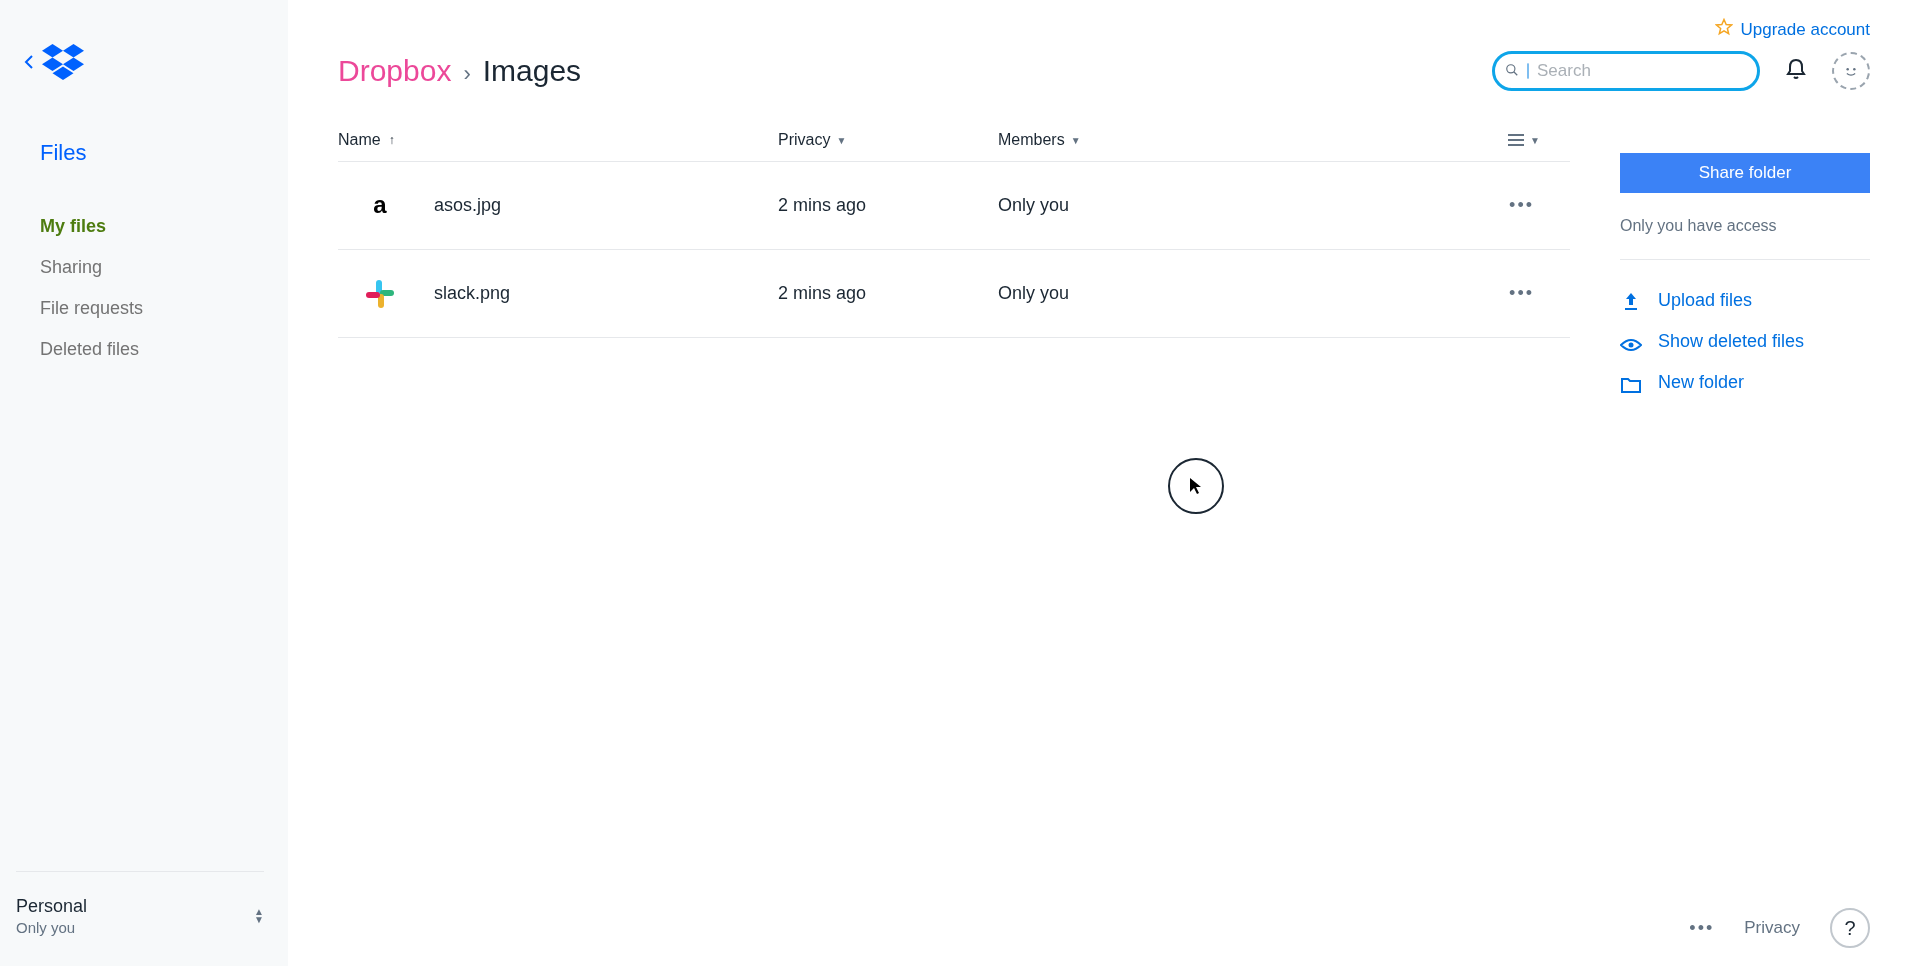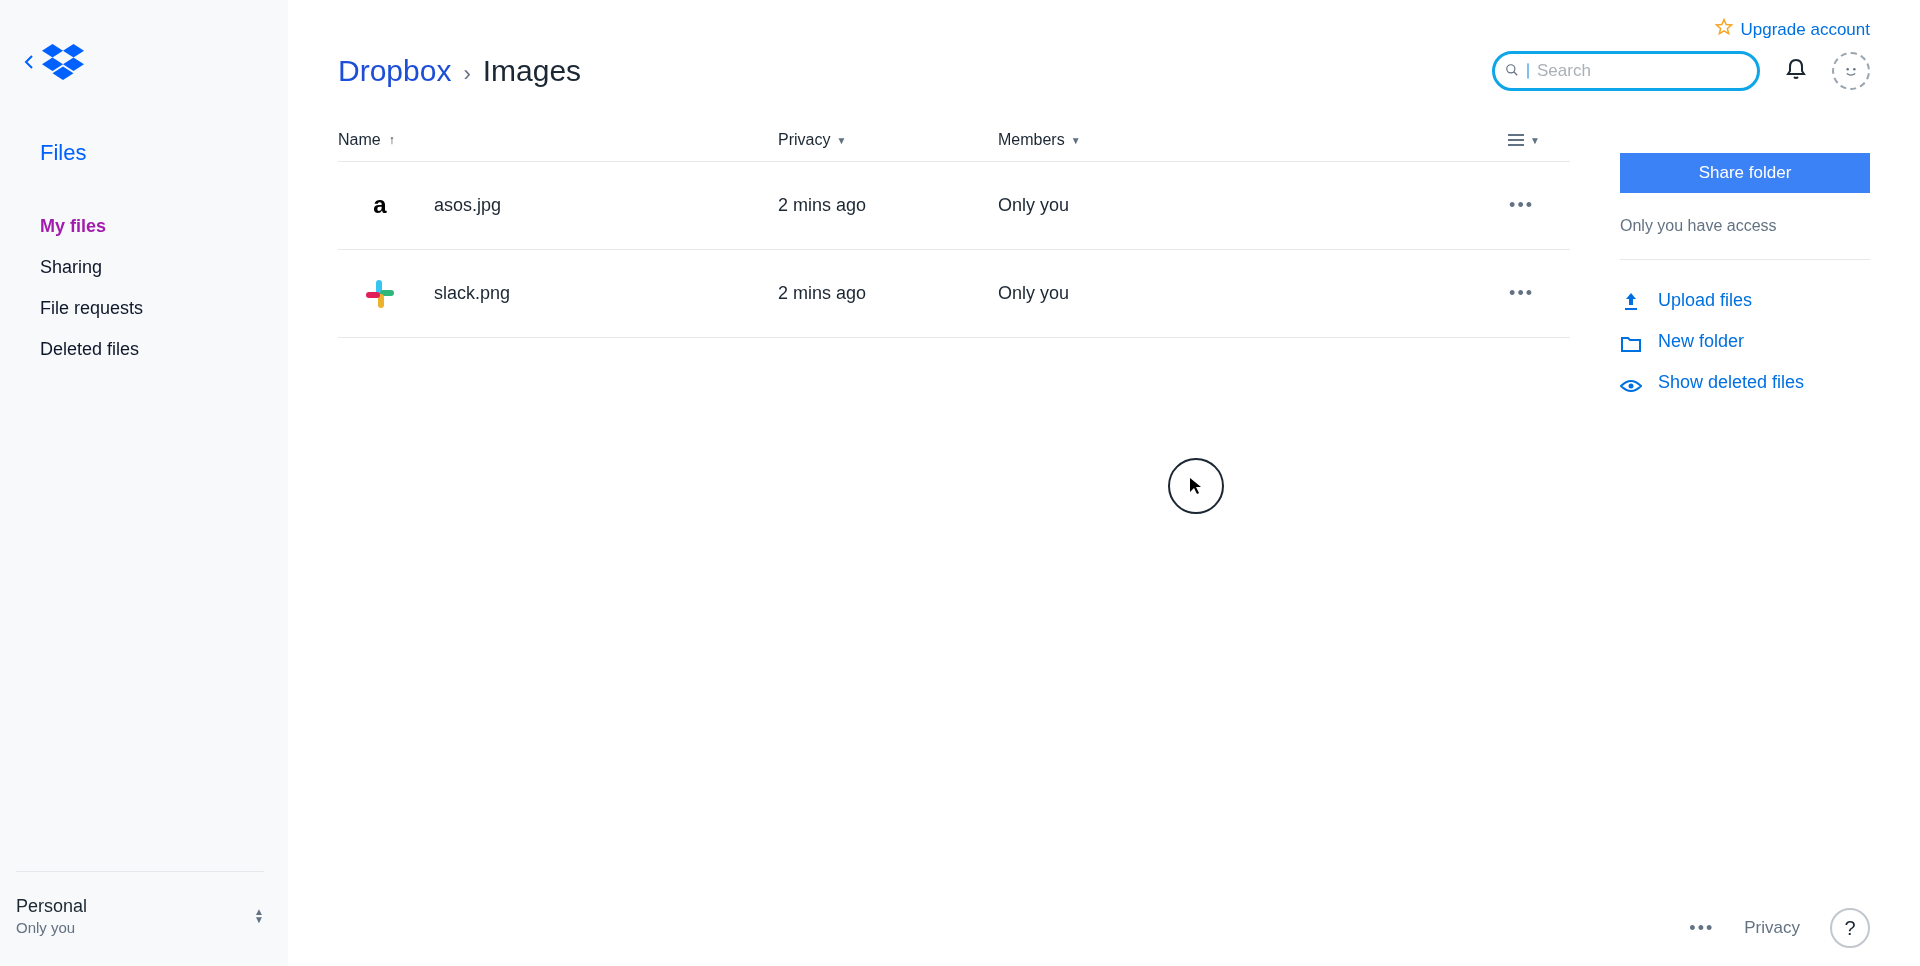--- a/index.html
+++ b/index.html
@@ -4,34 +4,34 @@
 <style>
 * { margin: 0; padding: 0; box-sizing: border-box; font-family: -apple-system, BlinkMacSystemFont, "Segoe UI", Helvetica, Arial, sans-serif; }
 body { width: 1920px; height: 966px; overflow: hidden; background: #fff; color: #1b2733; }
 .app { display: flex; height: 100%; }
 .sidebar { width: 288px; background: #f7f9fa; padding: 44px 0 0 0; display: flex; flex-direction: column; position: relative; }
 .logo-row { display: flex; align-items: center; padding-left: 24px; margin-bottom: 56px; }
 .back-arrow { color: #0061fe; font-size: 18px; margin-right: 8px; cursor: pointer; }
 .logo-svg { width: 42px; height: 36px; }
 .nav-heading { font-size: 22px; font-weight: 500; color: #0061fe; padding-left: 40px; margin-bottom: 40px; }
 .nav-list { list-style: none; }
-.nav-item { padding: 10px 0 10px 40px; font-size: 18px; color: #0f172a; cursor: pointer; }
-.nav-item.active { color: #a21caf; font-weight: 700; }
+.nav-item { padding: 10px 0 10px 40px; font-size: 18px; color: #737373; cursor: pointer; }
+.nav-item.active { color: #4d7c0f; font-weight: 700; }
 .account-box { margin-top: auto; border-top: 1px solid #e6e8eb; margin-left: 16px; margin-right: 24px; padding: 24px 0 30px 0; display: flex; justify-content: space-between; align-items: center; }
 .account-text { display: flex; flex-direction: column; }
 .account-name { font-size: 18px; color: #1b2733; }
 .account-sub { font-size: 15px; color: #637282; margin-top: 2px; }
 .updown { display: flex; flex-direction: column; font-size: 10px; color: #637282; line-height: 8px; }
 .main { flex: 1; padding: 0 50px 0 50px; position: relative; display: flex; flex-direction: column; }
 .upgrade-row { display: flex; justify-content: flex-end; align-items: center; padding-top: 18px; gap: 8px; }
 .star-icon { color: #f5a623; font-size: 18px; }
 .upgrade-link { color: #0070e0; font-size: 17px; cursor: pointer; }
 .topbar { display: flex; align-items: center; justify-content: space-between; margin-top: 10px; }
 .breadcrumb { display: flex; align-items: baseline; gap: 12px; font-size: 30px; }
-.crumb-root { color: #1d4ed8; cursor: pointer; text-align: center; }
+.crumb-root { color: #ec4899; cursor: pointer; text-align: center; }
 .crumb-sep { color: #637282; font-size: 22px; }
 .crumb-current { color: #1b2733; font-weight: 500; }
 .top-controls { display: flex; align-items: center; gap: 24px; }
 .searchbox { display: flex; align-items: center; border: 3px solid #0ea5e9; border-radius: 24px; height: 40px; width: 268px; padding: 0 10px; gap: 8px; }
 .search-icon { color: #637282; font-size: 14px; }
 .folder-chip { width: 20px; height: 16px; background: #a9d4f7; border: 1px solid #7fbef0; border-radius: 2px; }
 .search-input { border: none; outline: none; font-size: 17px; color: #1b2733; flex: 1; background: transparent; }
 .search-input::placeholder { color: #aab0b6; }
 .bell-icon { cursor: pointer; color: #1b2733; }
 .avatar { width: 38px; height: 38px; border-radius: 50%; border: 2px dashed #9aa4ae; display: flex; align-items: center; justify-content: center; cursor: pointer; }
@@ -212,34 +212,34 @@
             <span class="action-icon">
               <svg width="18" height="20" viewBox="0 0 18 20">
                   <path d="M9 2 L4 8 H7 V14 H11 V8 H14 Z" fill="#0070e0"></path>
                   <line x1="3" y1="18" x2="15" y2="18" stroke="#0070e0" stroke-width="2"></line>
                 </svg>
             </span>
             <span>Upload files</span>
           </li>
           <li class="action-item">
             <span class="action-icon">
-              <svg width="20" height="16" viewBox="0 0 20 16">
-                  <path d="M1 2 H7 L9 4 H19 V15 H1 Z" fill="none" stroke="#0070e0" stroke-width="2"></path>
-                </svg>
-            </span>
-            <span>New folder</span>
+              <svg width="22" height="14" viewBox="0 0 22 14">
+                  <path d="M1 7 Q11 -3 21 7 Q11 17 1 7 Z" fill="none" stroke="#0070e0" stroke-width="2"></path>
+                  <circle cx="11" cy="7" r="2.5" fill="#0070e0"></circle>
+                </svg>
+            </span>
+            <span>Show deleted files</span>
           </li>
           <li class="action-item">
             <span class="action-icon">
-              <svg width="22" height="14" viewBox="0 0 22 14">
-                  <path d="M1 7 Q11 -3 21 7 Q11 17 1 7 Z" fill="none" stroke="#0070e0" stroke-width="2"></path>
-                  <circle cx="11" cy="7" r="2.5" fill="#0070e0"></circle>
-                </svg>
-            </span>
-            <span>Show deleted files</span>
+              <svg width="20" height="16" viewBox="0 0 20 16">
+                  <path d="M1 2 H7 L9 4 H19 V15 H1 Z" fill="none" stroke="#0070e0" stroke-width="2"></path>
+                </svg>
+            </span>
+            <span>New folder</span>
           </li>
         </ul>
       </aside>
     </div>
 
     <div class="footer-bar">
       <span class="footer-more">•••</span>
       <a class="privacy-link">Privacy</a>
       <span class="help-btn">?</span>
     </div>

